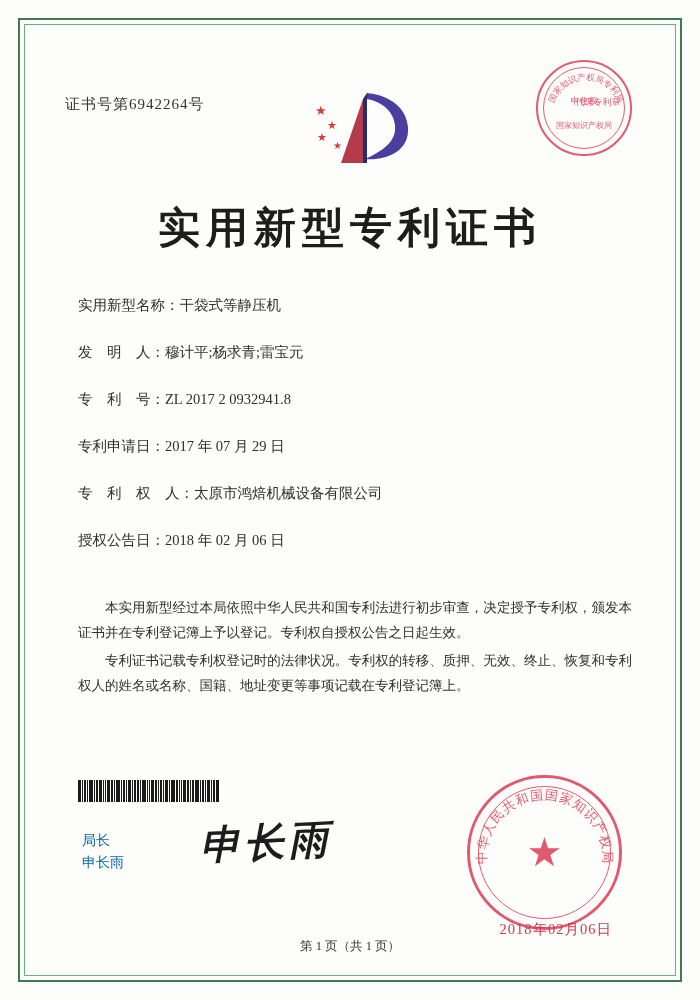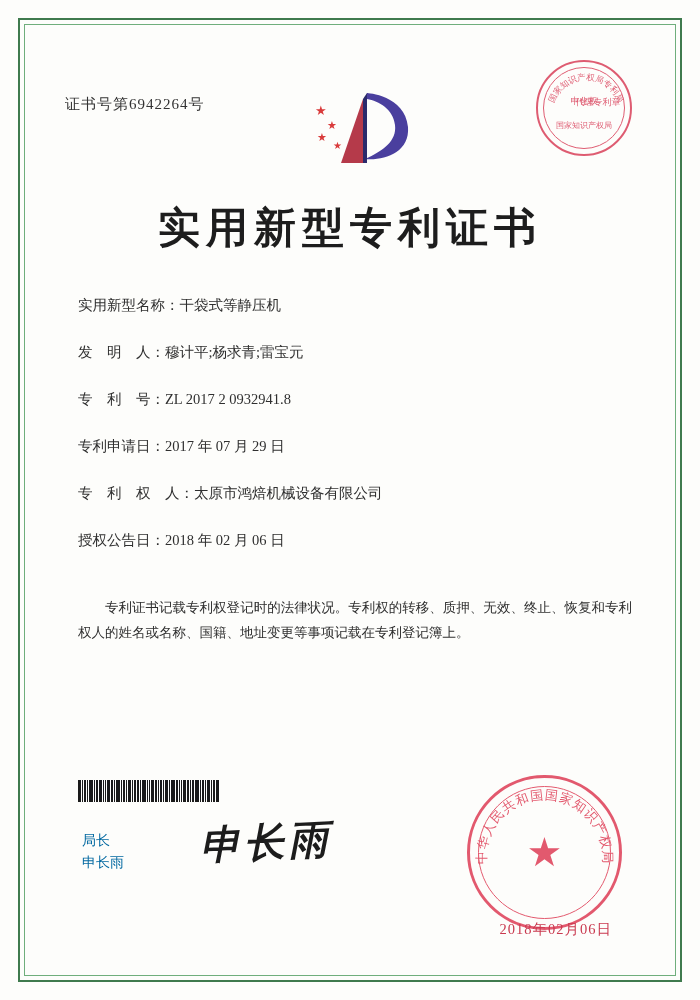--- a/index.html
+++ b/index.html
@@ -296,20 +296,21 @@
       </div>
       <div class="field">
         <span class="label">专　利　权　人：</span><span class="value">太原市鸿焙机械设备有限公司</span>
       </div>
       <div class="field">
         <span class="label">授权公告日：</span><span class="value">2018 年 02 月 06 日</span>
       </div>
     </div>
 
     <div class="paras">
+      <div class="para">本实用新型经过本局依照中华人民共和国专利法进行初步审查，决定授予专利权，颁发本证书并在专利登记簿上予以登记。专利权自授权公告之日起生效。</div>
       <div class="para">专利证书记载专利权登记时的法律状况。专利权的转移、质押、无效、终止、恢复和专利权人的姓名或名称、国籍、地址变更等事项记载在专利登记簿上。</div>
     </div>
 
     <div class="barcode">
       <i style="width:3px"></i><i style="width:1px"></i><i style="width:2px"></i><i style="width:1px"></i><i style="width:4px"></i><i style="width:1px"></i><i style="width:2px"></i><i style="width:3px"></i><i style="width:1px"></i><i style="width:1px"></i><i style="width:3px"></i><i style="width:2px"></i><i style="width:1px"></i><i style="width:4px"></i><i style="width:1px"></i><i style="width:2px"></i><i style="width:1px"></i><i style="width:3px"></i><i style="width:1px"></i><i style="width:2px"></i><i style="width:2px"></i><i style="width:1px"></i><i style="width:4px"></i><i style="width:1px"></i><i style="width:1px"></i><i style="width:3px"></i><i style="width:2px"></i><i style="width:1px"></i><i style="width:2px"></i><i style="width:1px"></i><i style="width:3px"></i><i style="width:1px"></i><i style="width:4px"></i><i style="width:2px"></i><i style="width:1px"></i><i style="width:1px"></i><i style="width:3px"></i><i style="width:2px"></i><i style="width:1px"></i><i style="width:2px"></i><i style="width:4px"></i><i style="width:1px"></i><i style="width:2px"></i><i style="width:1px"></i><i style="width:3px"></i><i style="width:1px"></i><i style="width:2px"></i><i style="width:3px"></i>
     </div>
 
     <div class="sig-label">
       <div>局长</div>
       <div>申长雨</div>
@@ -324,15 +325,16 @@
         </defs>
         <circle cx="74.5" cy="74.5" r="66" fill="none" stroke="#e0485f" stroke-width="1"></circle>
         <text font-size="13" fill="#e0485f" font-family="Liberation Serif, serif" letter-spacing="1">
           <textPath href="#sealArc" startOffset="50%" text-anchor="middle">中华人民共和国国家知识产权局</textPath>
         </text>
       </svg>
       <div class="star">★</div>
     </div>
     <div class="seal-date">2018年02月06日</div>
 
+    <div class="footer">第 1 页（共 1 页）</div>
 
   </div>
 </div>
 
 </body></html>

